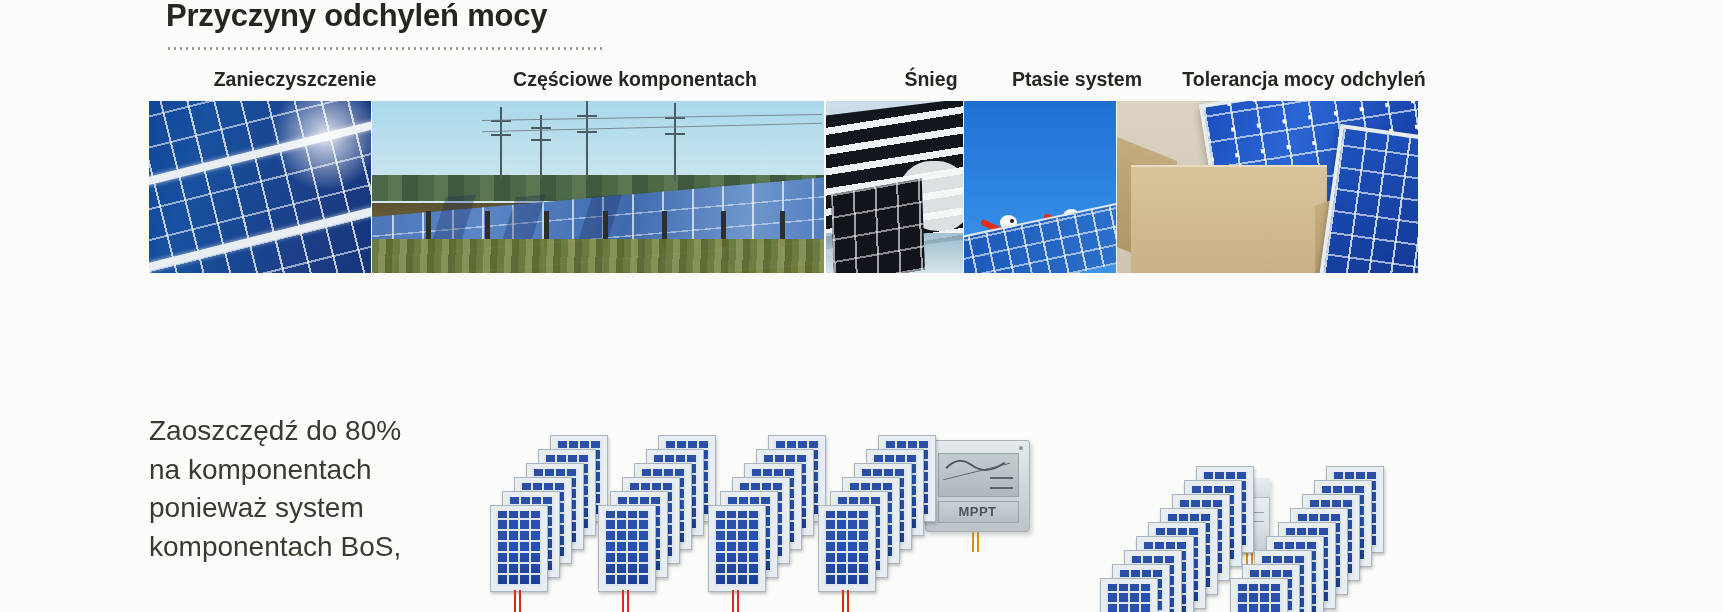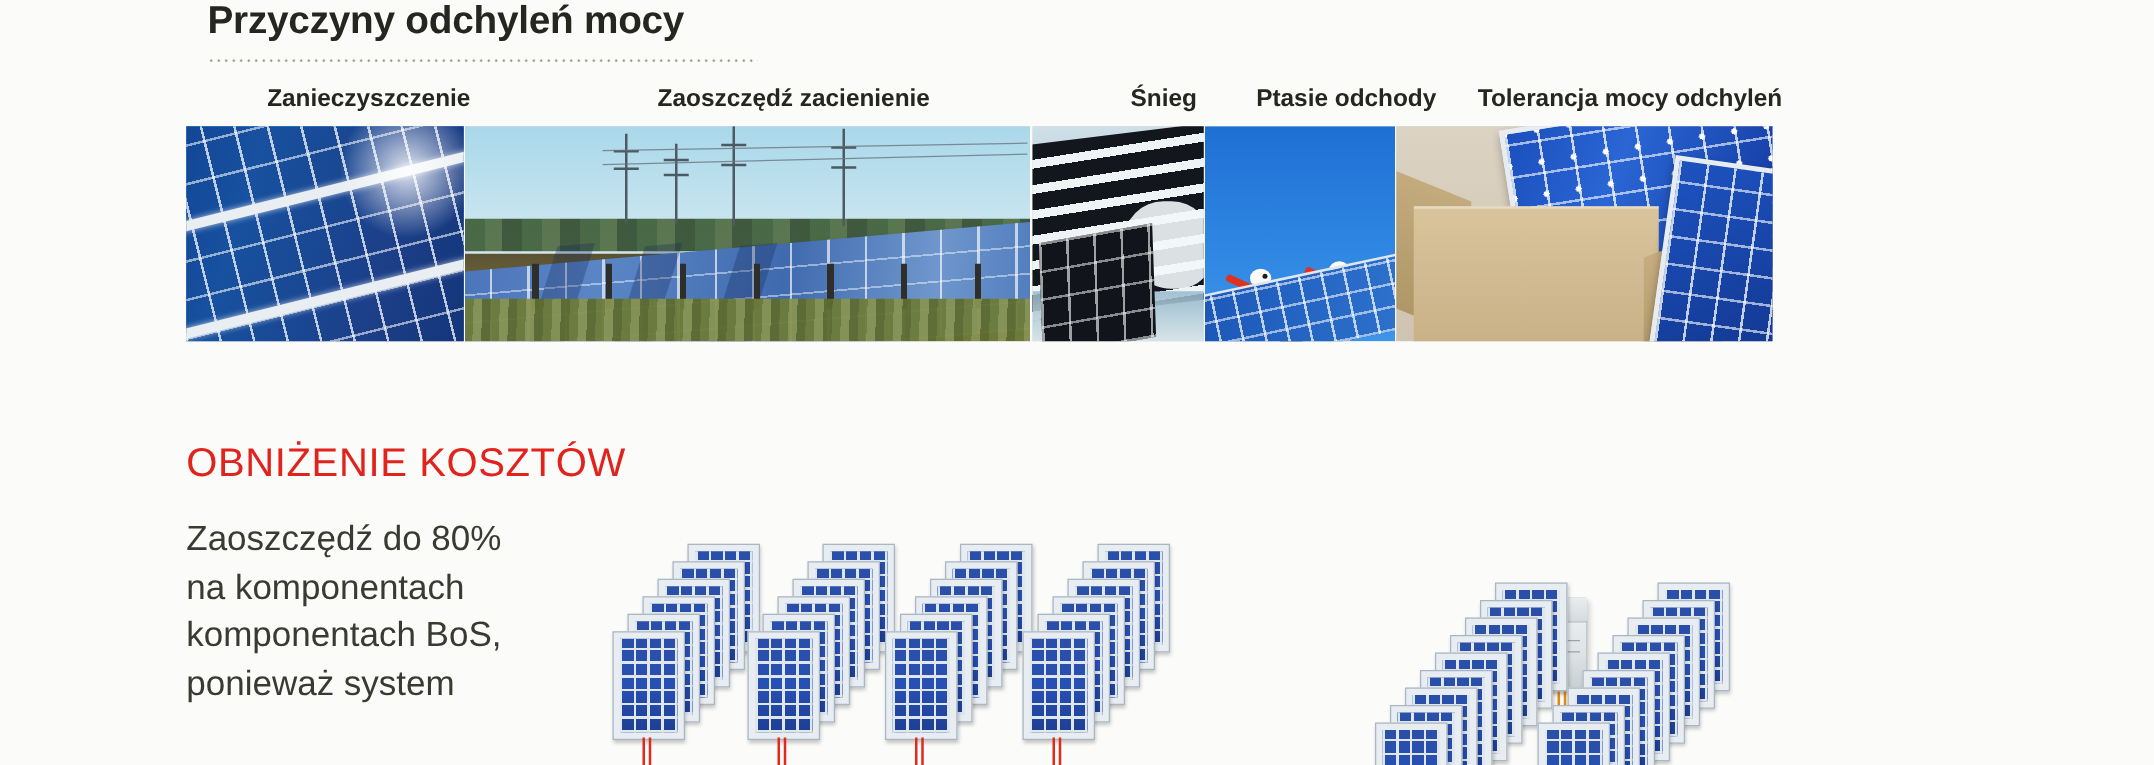--- a/index.html
+++ b/index.html
@@ -191,23 +191,23 @@
 </head>
 <body>
 
 <div class="slide">
 
   <div class="title">Przyczyny odchyleń mocy</div>
   <div class="title-rule"></div>
 
   <div class="captions">
     <div class="cap" style="left:0px;width:226px;">Zanieczyszczenie</div>
-    <div class="cap" style="left:228px;width:450px;">Zaoszczędź zacienienie</div>
+    <div class="cap" style="left:228px;width:450px;">Częściowe komponentach</div>
     <div class="cap" style="left:682px;width:134px;">Śnieg</div>
-    <div class="cap" style="left:820px;width:150px;">Ptasie odchody</div>
+    <div class="cap" style="left:820px;width:150px;">Ptasie system</div>
     <div class="cap" style="left:972px;width:300px;">Tolerancja mocy odchyleń</div>
   </div>
 
   <div class="strip">
 
     <div class="photo ph1">
       <div class="sky"></div>
         <div class="panelfield"></div>
       <div class="gap1"></div>
         <div class="gap2"></div>
@@ -268,26 +268,25 @@
           <div class="dots"></div>
         </div>
       <div class="box-flap"></div>
       <div class="box-front"></div>
       <div class="box-right"></div>
       <div class="handle"></div>
       <div class="mod-small"></div>
     </div>
   </div>
 
-  <div class="cost-head">OBNIŻENIE KOSZTÓW</div>
   <div class="cost-body">
     <div>Zaoszczędź do 80%</div>
     <div>na komponentach</div>
+    <div>ponieważ system</div>
     <div>komponentach BoS,</div>
-    <div>ponieważ system</div>
   </div>
 
   <div class="diagram">
     <div id="left-strings">
         <div class="stack" style="left: 20px; top: 145px;">
           <div class="pv" style="left: 60px; top: -70px; width: 56px; height: 85px; z-index: 1;">
             <div class="cells"></div>
           </div>
           <div class="pv" style="left: 48px; top: -56px; width: 56px; height: 85px; z-index: 2;">
             <div class="cells"></div>
@@ -376,20 +375,36 @@
           <div class="pv" style="left: 0px; top: 0px; width: 56px; height: 85px; z-index: 6;">
             <div class="cells"></div>
           </div>
           <div class="leads" style="left: 23px; top: 85px; z-index: 99;">
             <i></i>
             <i></i>
           </div>
         </div>
       </div>
 
+    <div class="inverter" style="left:455px;top:80px;width:105px;height:92px;">
+      <div class="inv-body"></div>
+      <div class="inv-dot"></div>
+      <div class="inv-screen"></div>
+      <svg class="inv-sine" viewBox="0 0 60 16" preserveAspectRatio="none">
+        <path d="M2 11 C 10 1, 18 1, 26 8 S 44 15, 56 5" stroke="#4d5458" stroke-width="2" fill="none"></path>
+      </svg>
+      <div class="inv-diag"></div>
+      <div class="inv-eq"></div>
+      <div class="inv-lower"></div>
+      <div class="inv-label">MPPT</div>
+      <div class="leads-orange" style="left:46px;top:92px;">
+          <i></i>
+          <i></i>
+        </div>
+    </div>
 
     <div id="right-strings">
         <div class="stack" style="left: 630px; top: 218px;">
           <div class="pv" style="left: 96px; top: -112px; width: 56px; height: 85px; z-index: 1;">
             <div class="cells"></div>
           </div>
           <div class="pv" style="left: 84px; top: -98px; width: 56px; height: 85px; z-index: 2;">
             <div class="cells"></div>
           </div>
           <div class="pv" style="left: 72px; top: -84px; width: 56px; height: 85px; z-index: 3;">

